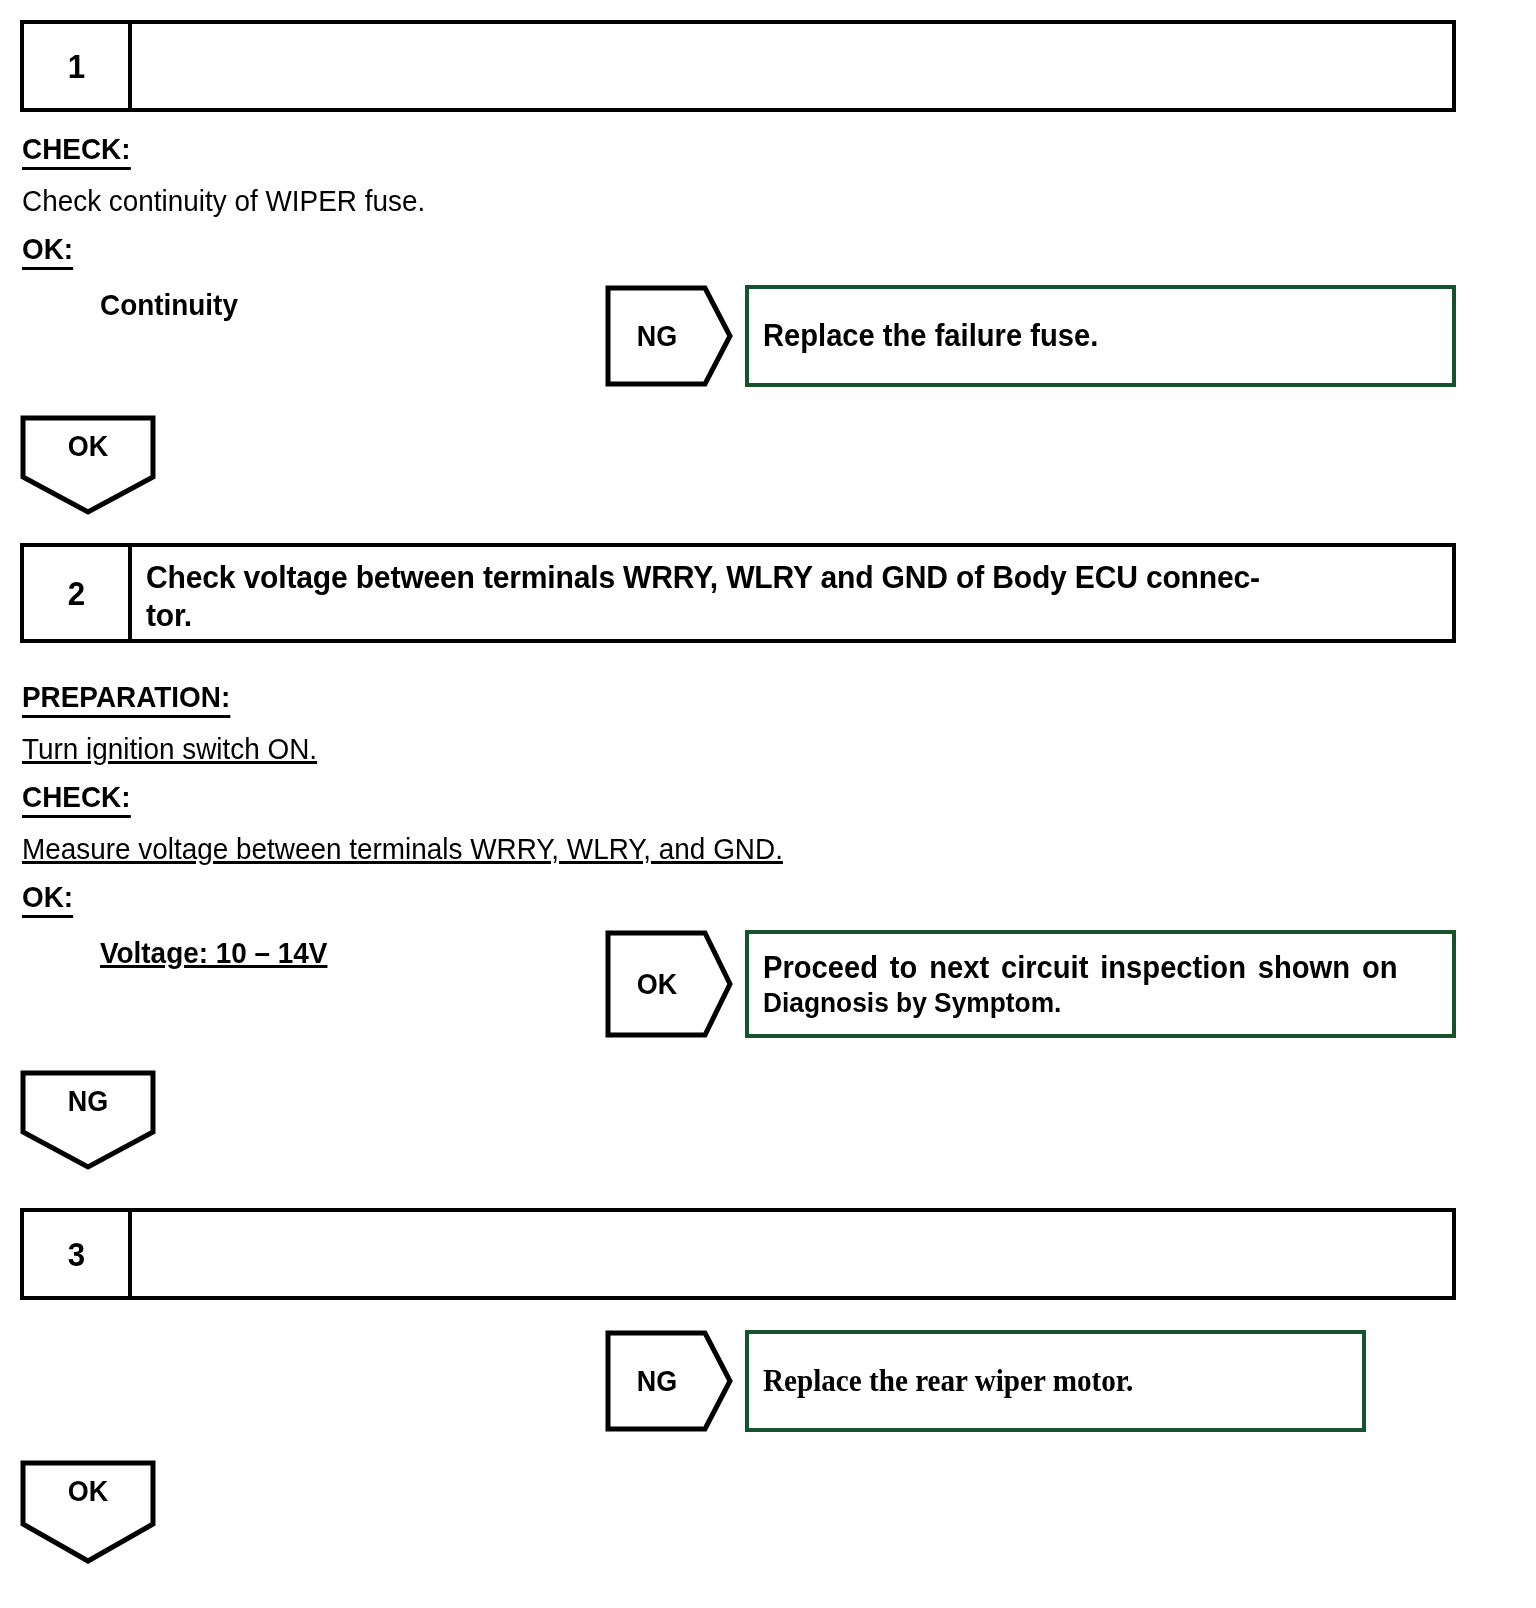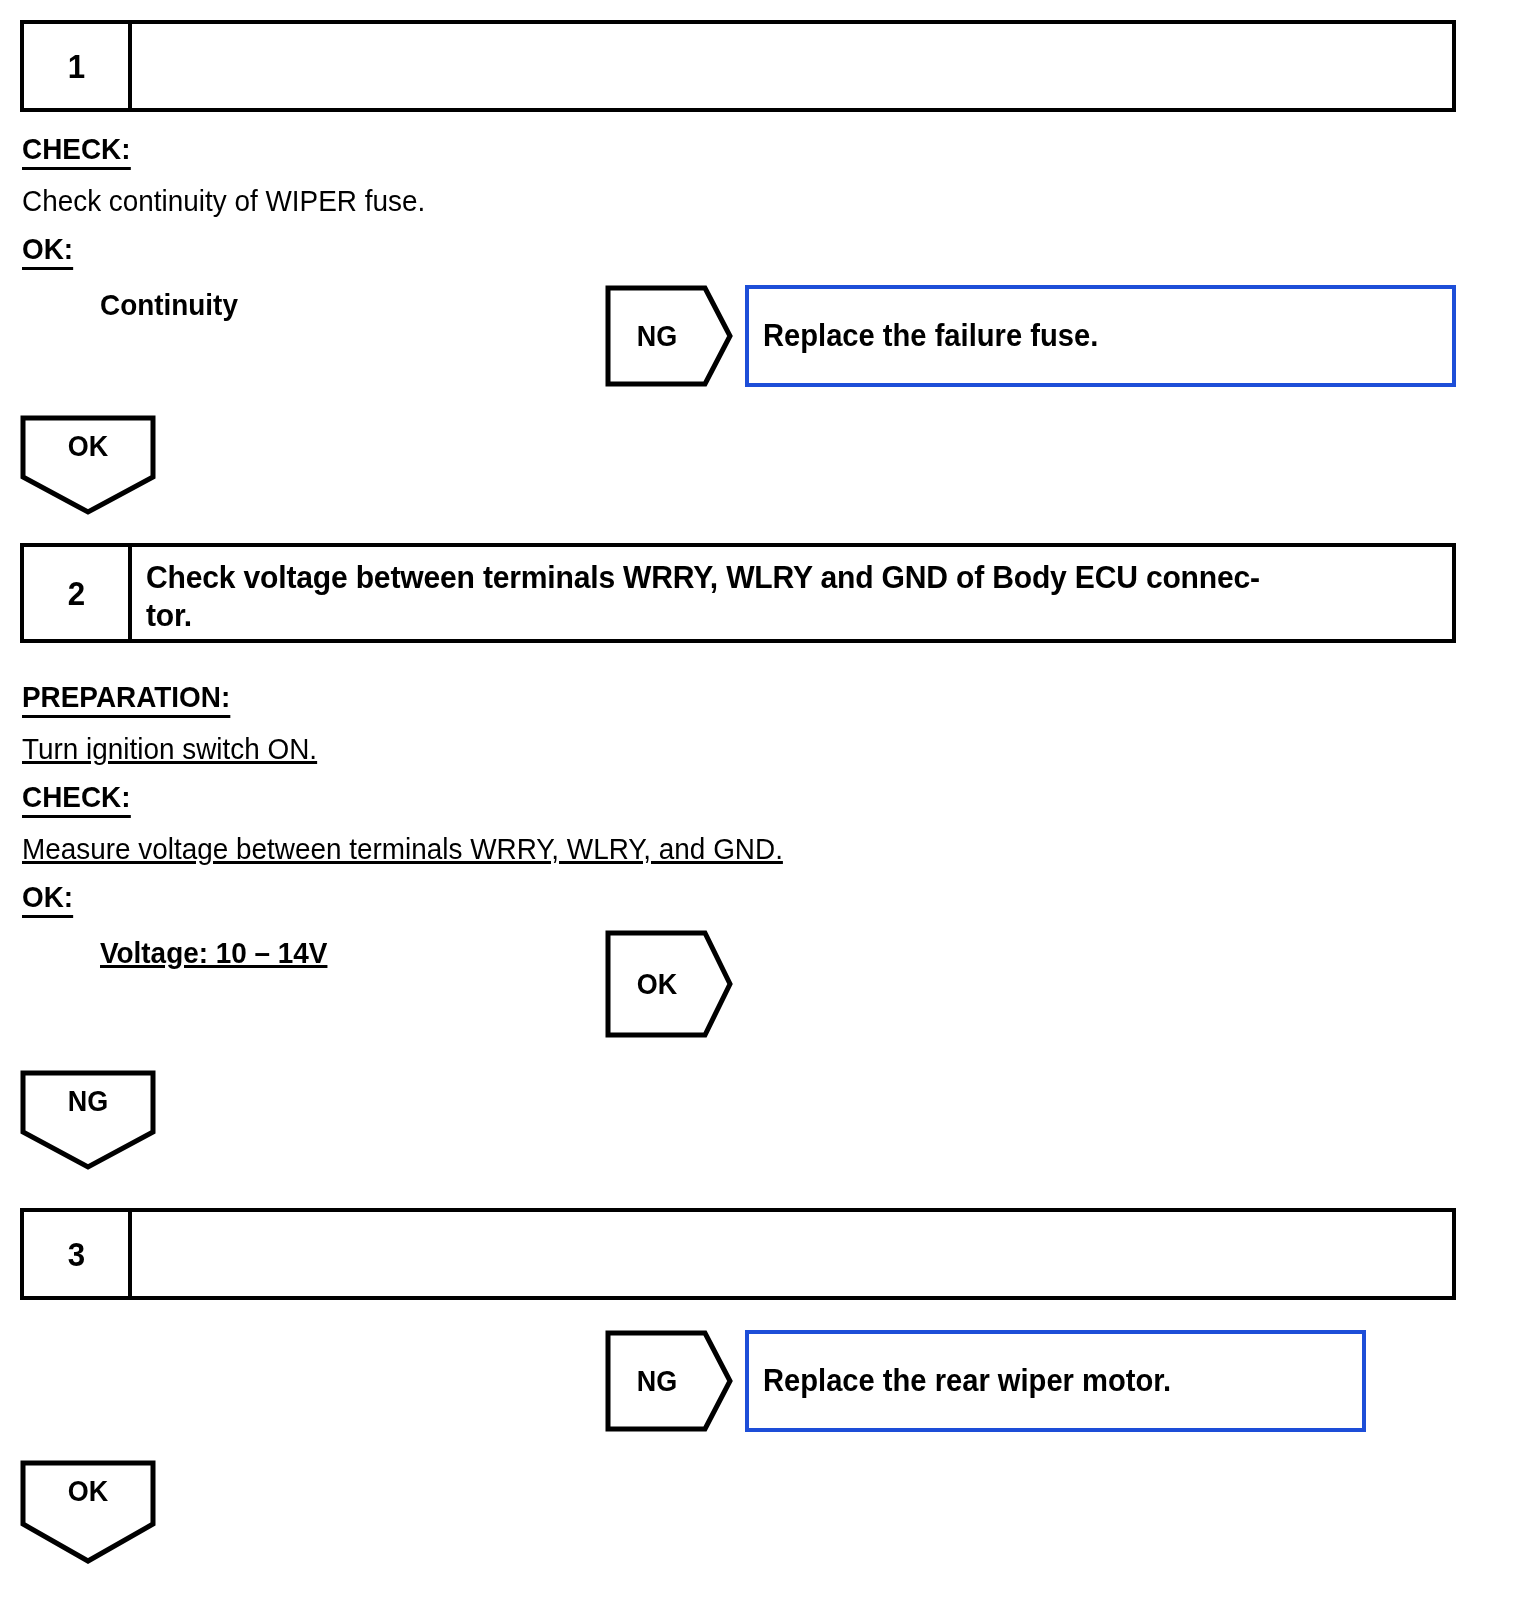--- a/index.html
+++ b/index.html
@@ -121,21 +121,21 @@
     height: 100%;
     display: flex;
     align-items: center;
     justify-content: center;
     font-size: 29px;
     font-weight: bold;
     transform: scaleX(0.93);
   }
   .result-box {
     position: absolute;
-    border: 4px solid #1d4ed8;
+    border: 4px solid #14532d;
     box-sizing: border-box;
     background: #fff;
     display: flex;
     align-items: center;
   }
   .result-inner {
     padding: 0 14px;
     width: 100%;
     box-sizing: border-box;
   }
@@ -217,20 +217,28 @@
     <div class="body-line bold indent" style="margin-top:20px;">Voltage: 10 – 14V</div>
   </div>
 
   <div class="branch-row" style="left:605px; top:930px; width:851px; height:108px;">
     <div class="branch-tag" style="height:108px;">
       <svg width="128" height="108" viewBox="0 0 128 108">
         <path d="M3,3 L100,3 L125,54 L100,105 L3,105 Z" fill="#ffffff" stroke="#000000" stroke-width="5"></path>
       </svg>
       <div class="tag-label">OK</div>
     </div>
+    <div class="result-box" style="left:140px; top:0px; width:711px; height:108px;">
+      <div class="result-inner">
+        <div class="result-text">
+          <span class="just-line">Proceed to next circuit inspection shown on</span>
+          <span class="last-line" style="font-size:28px;">Diagnosis by Symptom.</span>
+        </div>
+      </div>
+    </div>
   </div>
 
   <div class="flow-marker" style="left:20px; top:1070px;">
     <svg width="136" height="100" viewBox="0 0 136 100">
       <path d="M3,3 L133,3 L133,62 L68,97 L3,62 Z" fill="#ffffff" stroke="#000000" stroke-width="5"></path>
     </svg>
     <div class="marker-label">NG</div>
   </div>
 
   <div class="step-box" style="left:20px; top:1208px; width:1436px; height:92px;">
@@ -239,21 +247,21 @@
     </div>
   </div>
 
   <div class="branch-row" style="left:605px; top:1330px; width:851px; height:102px;">
     <div class="branch-tag" style="height:102px;">
       <svg width="128" height="102" viewBox="0 0 128 102">
         <path d="M3,3 L100,3 L125,51 L100,99 L3,99 Z" fill="#ffffff" stroke="#000000" stroke-width="5"></path>
       </svg>
       <div class="tag-label">NG</div>
     </div>
-    <div class="result-box" style="left:140px; top:0px; width:621px; height:102px;">
+    <div class="result-box" style="left:140px; top:0px; width:621px; height:102px;font-family:Liberation Serif, serif;">
       <div class="result-inner">
         <div class="result-text">
           <span class="last-line">Replace the rear wiper motor.</span>
         </div>
       </div>
     </div>
   </div>
 
   <div class="flow-marker" style="left:20px; top:1460px;">
     <svg width="136" height="105" viewBox="0 0 136 105">

